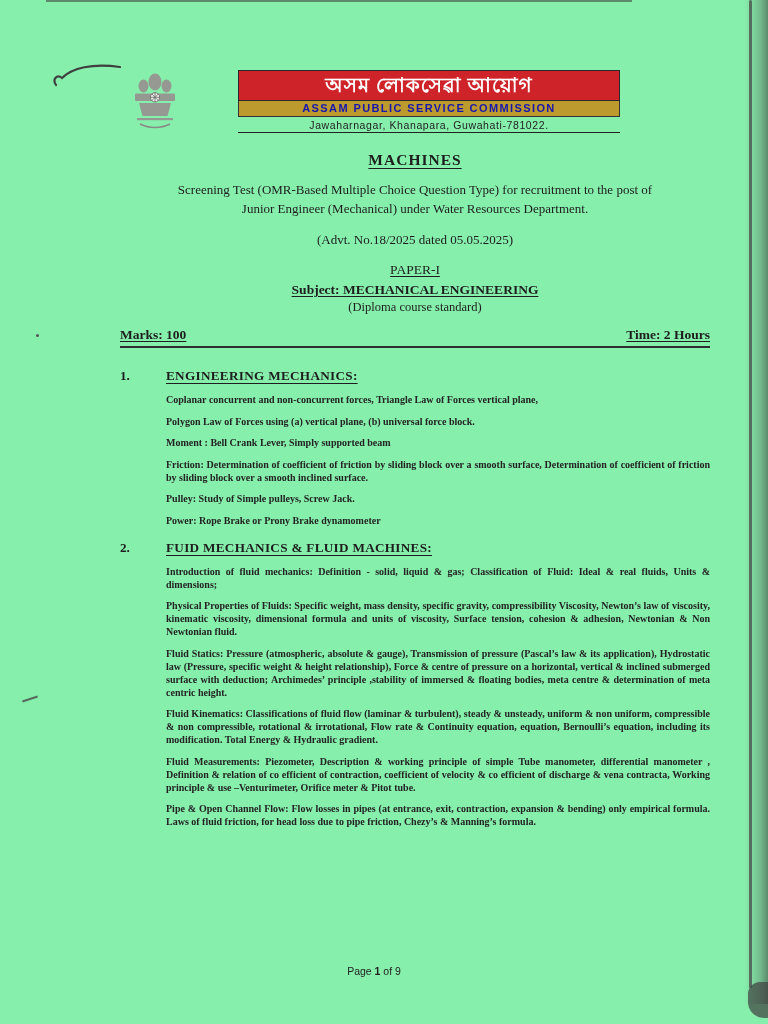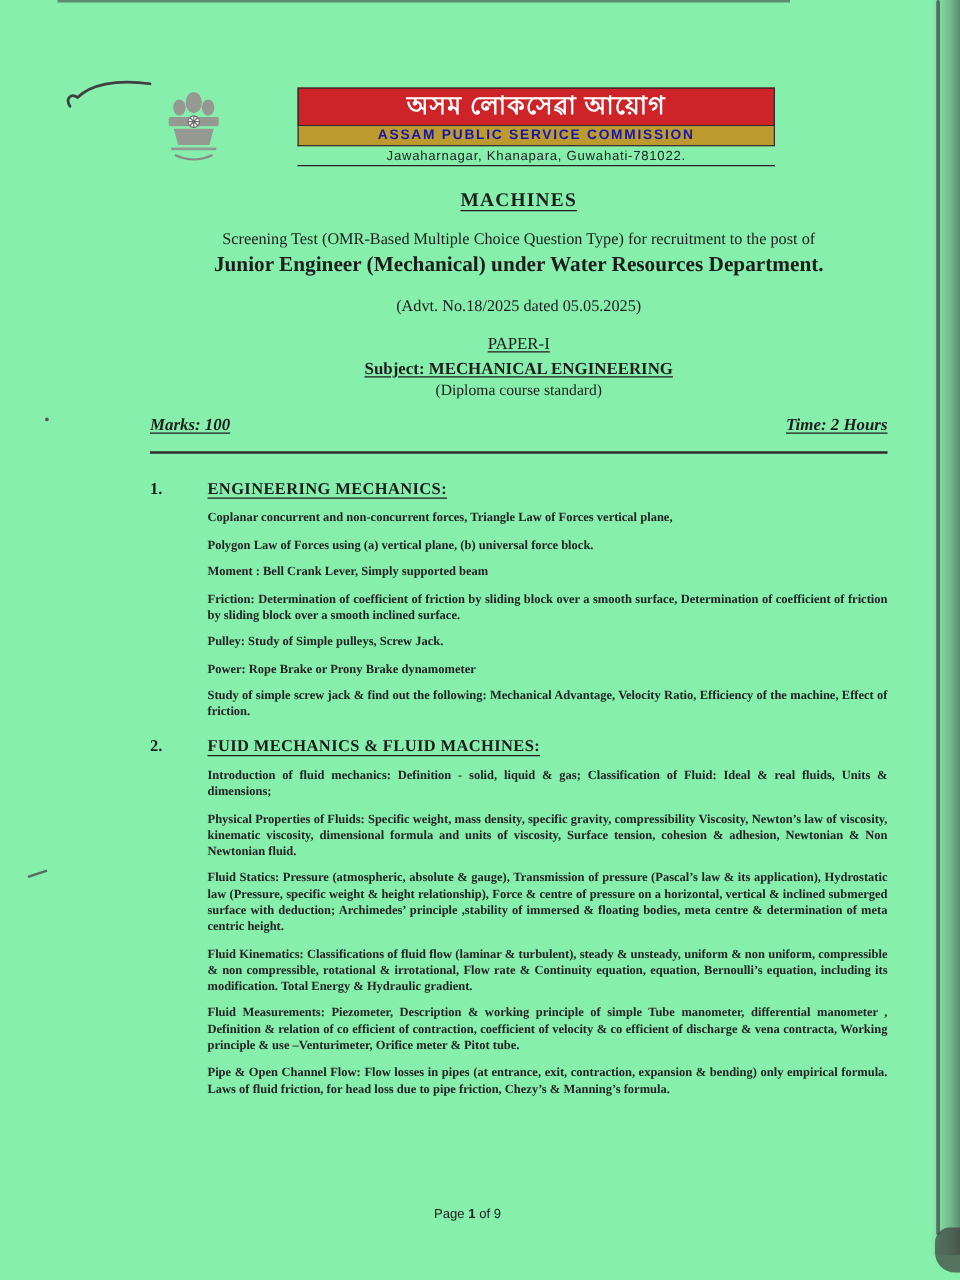--- a/index.html
+++ b/index.html
@@ -45,28 +45,28 @@
     padding:2px 0 1px 0; border-bottom:1.5px solid #222; color:#222;
     font-family:"Liberation Sans", sans-serif;
   }
 
   
   .content { padding:0 58px 0 120px; }
   .centered { text-align:center; }
   .doc-title { margin-top:15px; font-size:15.5px; font-weight:bold; letter-spacing:1px;
     text-decoration:underline; text-underline-offset:3px; }
   .intro1 { margin-top:13px; font-size:13px; }
-  .intro2 { margin-top:3px; font-size:17px; font-weight:bold; }
+  .intro2 { margin-top:3px; font-size:13px; font-weight:normal; }
   .advt { margin-top:15px; font-size:13px; }
   .paper { margin-top:14px; font-size:13.5px; text-decoration:underline; text-underline-offset:2px; }
   .subject { margin-top:4px; font-size:13.5px; font-weight:bold; text-decoration:underline; text-underline-offset:2px; }
   .standard { margin-top:2px; font-size:12.5px; }
 
   .marks-row { margin-top:12px; display:flex; justify-content:space-between;
-    border-bottom:2px solid #2e2e2e; padding-bottom:13px;font-style:italic; }
+    border-bottom:2px solid #2e2e2e; padding-bottom:3px; }
   .marks-row span { font-size:13.5px; font-weight:bold;
     text-decoration:underline; text-underline-offset:2px; }
 
   .section { margin-top:20px; }
   .section + .section { margin-top:13px; }
   .sec-head { display:flex; }
   .sec-num { width:46px; font-size:13.2px; font-weight:bold; }
   .sec-title { font-size:13.2px; font-weight:bold; letter-spacing:.3px;
     text-decoration:underline; text-underline-offset:2.5px; }
   .sec-body { margin-left:46px; margin-top:9px; }
@@ -136,21 +136,20 @@
         <div class="sec-num">1.</div>
         <div class="sec-title">ENGINEERING MECHANICS:</div>
       </div>
       <div class="sec-body">
         <p>Coplanar concurrent and non-concurrent forces, Triangle Law of Forces vertical plane,</p>
         <p>Polygon Law of Forces using (a) vertical plane, (b) universal force block.</p>
         <p>Moment : Bell Crank Lever, Simply supported beam</p>
         <p>Friction: Determination of coefficient of friction by sliding block over a smooth surface, Determination of coefficient of friction by sliding block over a smooth inclined surface.</p>
         <p>Pulley: Study of Simple pulleys, Screw Jack.</p>
         <p>Power: Rope Brake or Prony Brake dynamometer</p>
-        <p>Study of simple screw jack &amp; find out the following: Mechanical Advantage, Velocity Ratio, Efficiency of the machine, Effect of friction.</p>
       </div>
     </div>
 
     <div class="section">
       <div class="sec-head">
         <div class="sec-num">2.</div>
         <div class="sec-title">FUID MECHANICS &amp; FLUID MACHINES:</div>
       </div>
       <div class="sec-body">
         <p>Introduction of fluid mechanics: Definition - solid, liquid &amp; gas; Classification of Fluid: Ideal &amp; real fluids, Units &amp; dimensions;</p>

